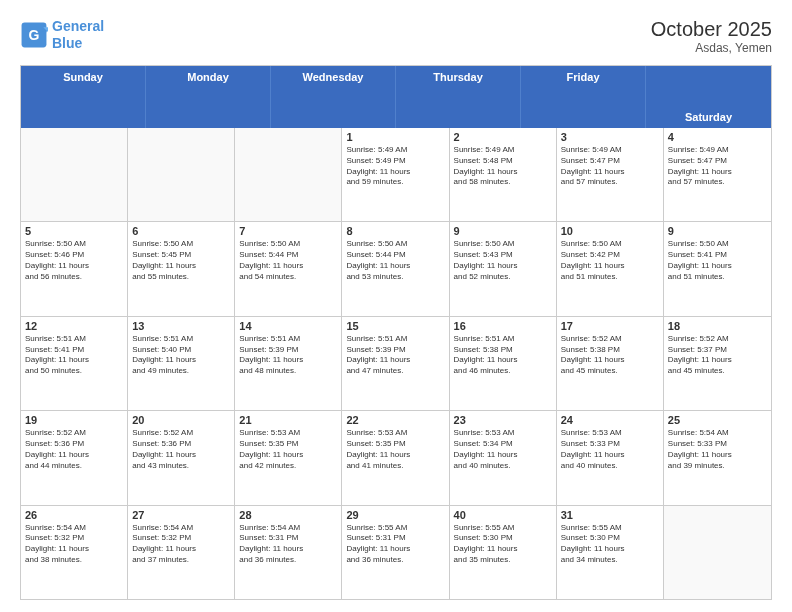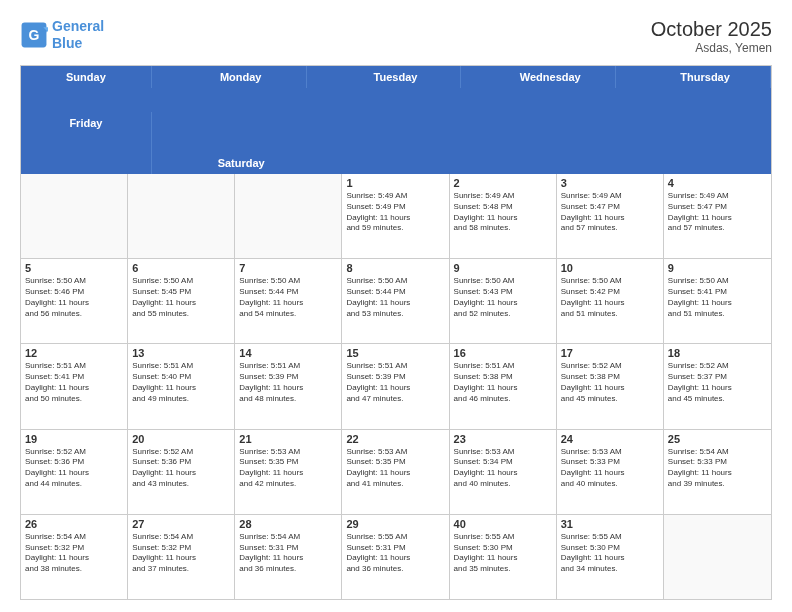--- a/index.html
+++ b/index.html
@@ -54,23 +54,22 @@
       color: #555;
     }
     .calendar {
       flex: 1;
       display: flex;
       flex-direction: column;
       border: 1px solid #ccc;
     }
     .calendar-header {
       display: grid;
-      grid-template-columns: repeat(5, 1fr);
+      grid-template-columns: repeat(6, 1fr);
       background: #3a6bbf;
-      gap: 24px;
     }
     .calendar-header .col-head {
       color: #fff;
       font-size: 11px;
       font-weight: bold;
       text-align: center;
       padding: 5px 2px;
       border-right: 1px solid #5080cc;
     }
     .calendar-header .col-head:last-child {
@@ -137,21 +136,20 @@
     <div class="title-block">
       <div class="month-title">October 2025</div>
       <div class="subtitle">Asdas, Yemen</div>
     </div>
   </div>
 
   <div class="calendar">
     <div class="calendar-header">
     <div class="col-head">Sunday</div>
         <div class="col-head">Monday</div>
-        <div class="col-head">Tuesday</div>
         <div class="col-head">Wednesday</div>
         <div class="col-head">Thursday</div>
         <div class="col-head">Friday</div>
         <div class="col-head">Saturday</div>
       </div>
     <div class="calendar-body">
     <div class="calendar-row">
           <div class="cell cell-empty"></div>
           <div class="cell cell-empty"></div>
           <div class="cell cell-empty"></div>

